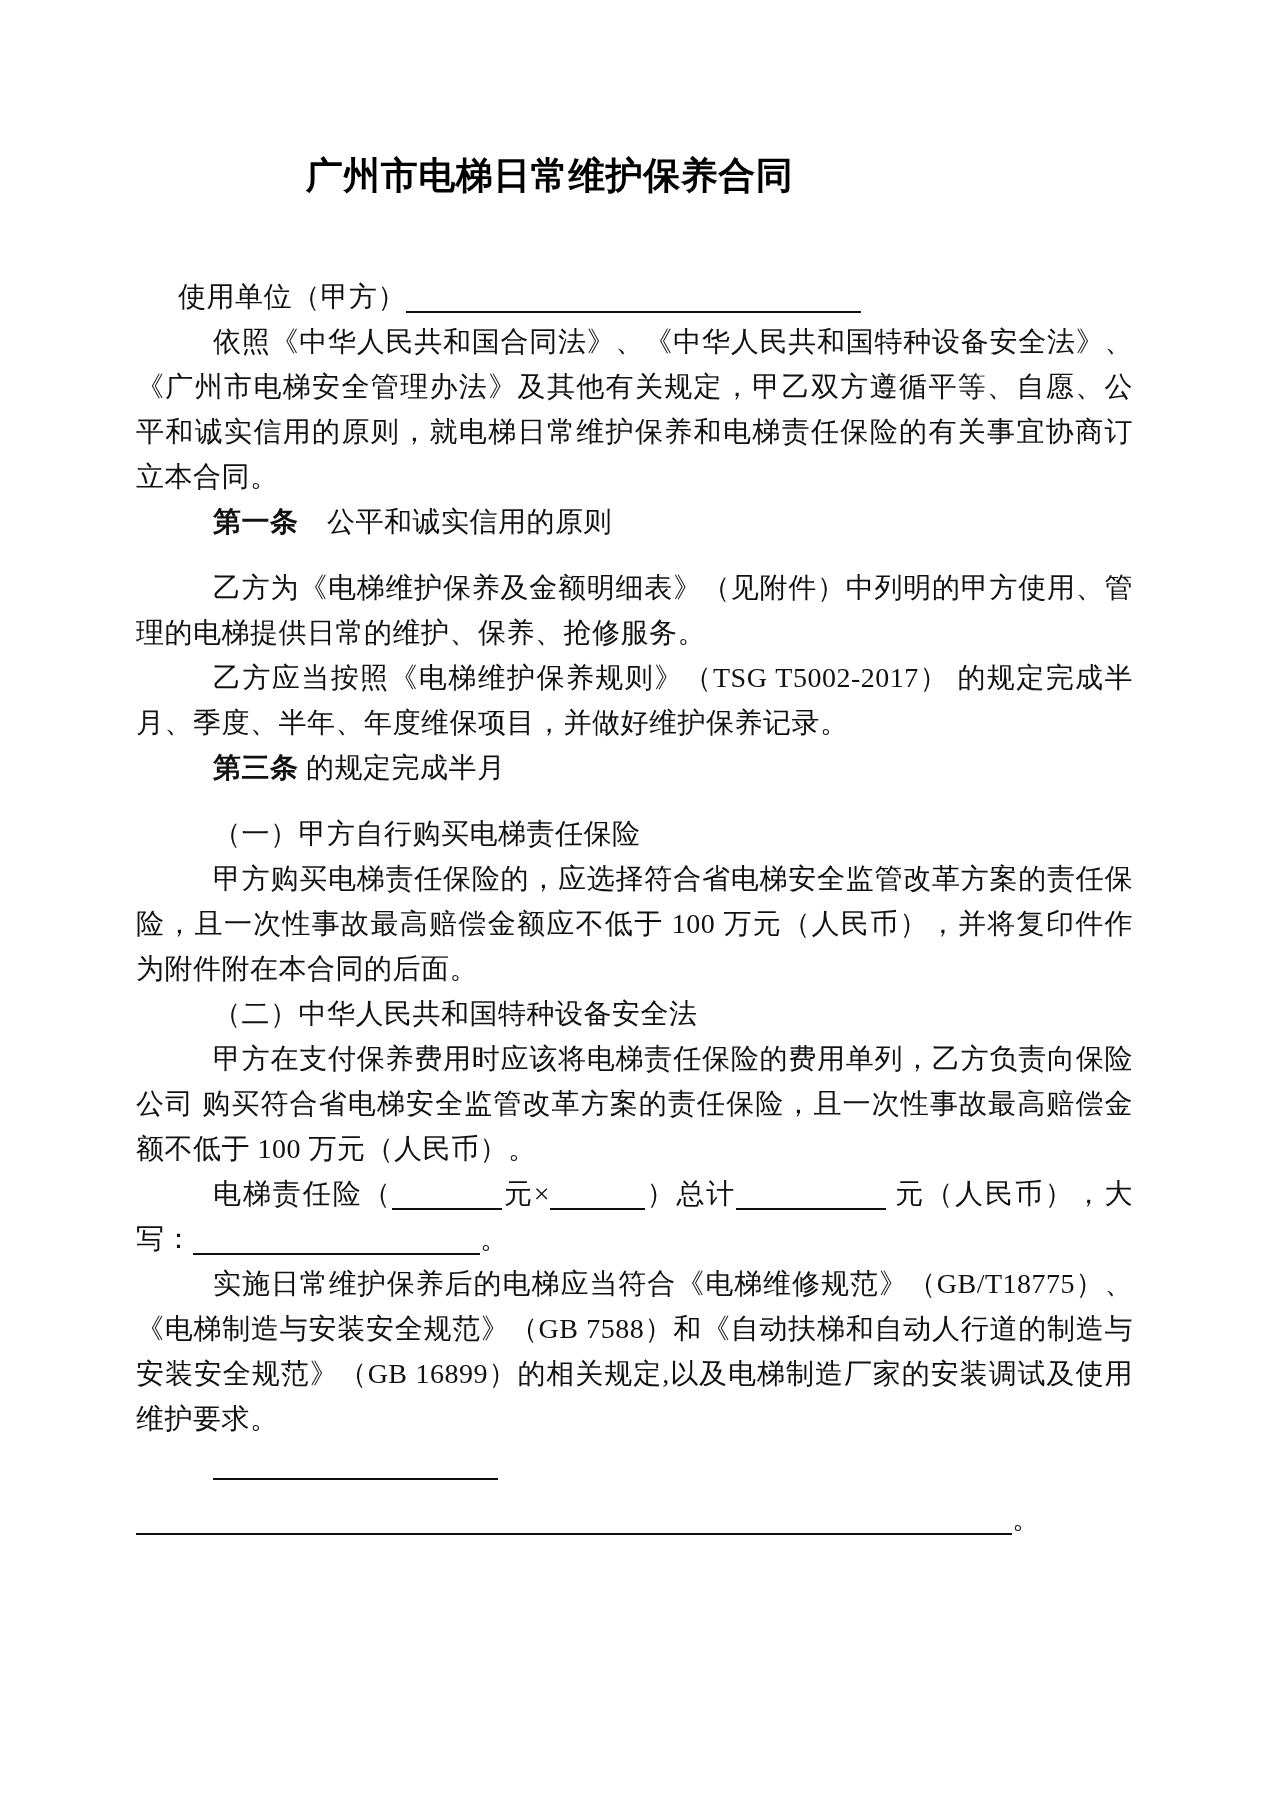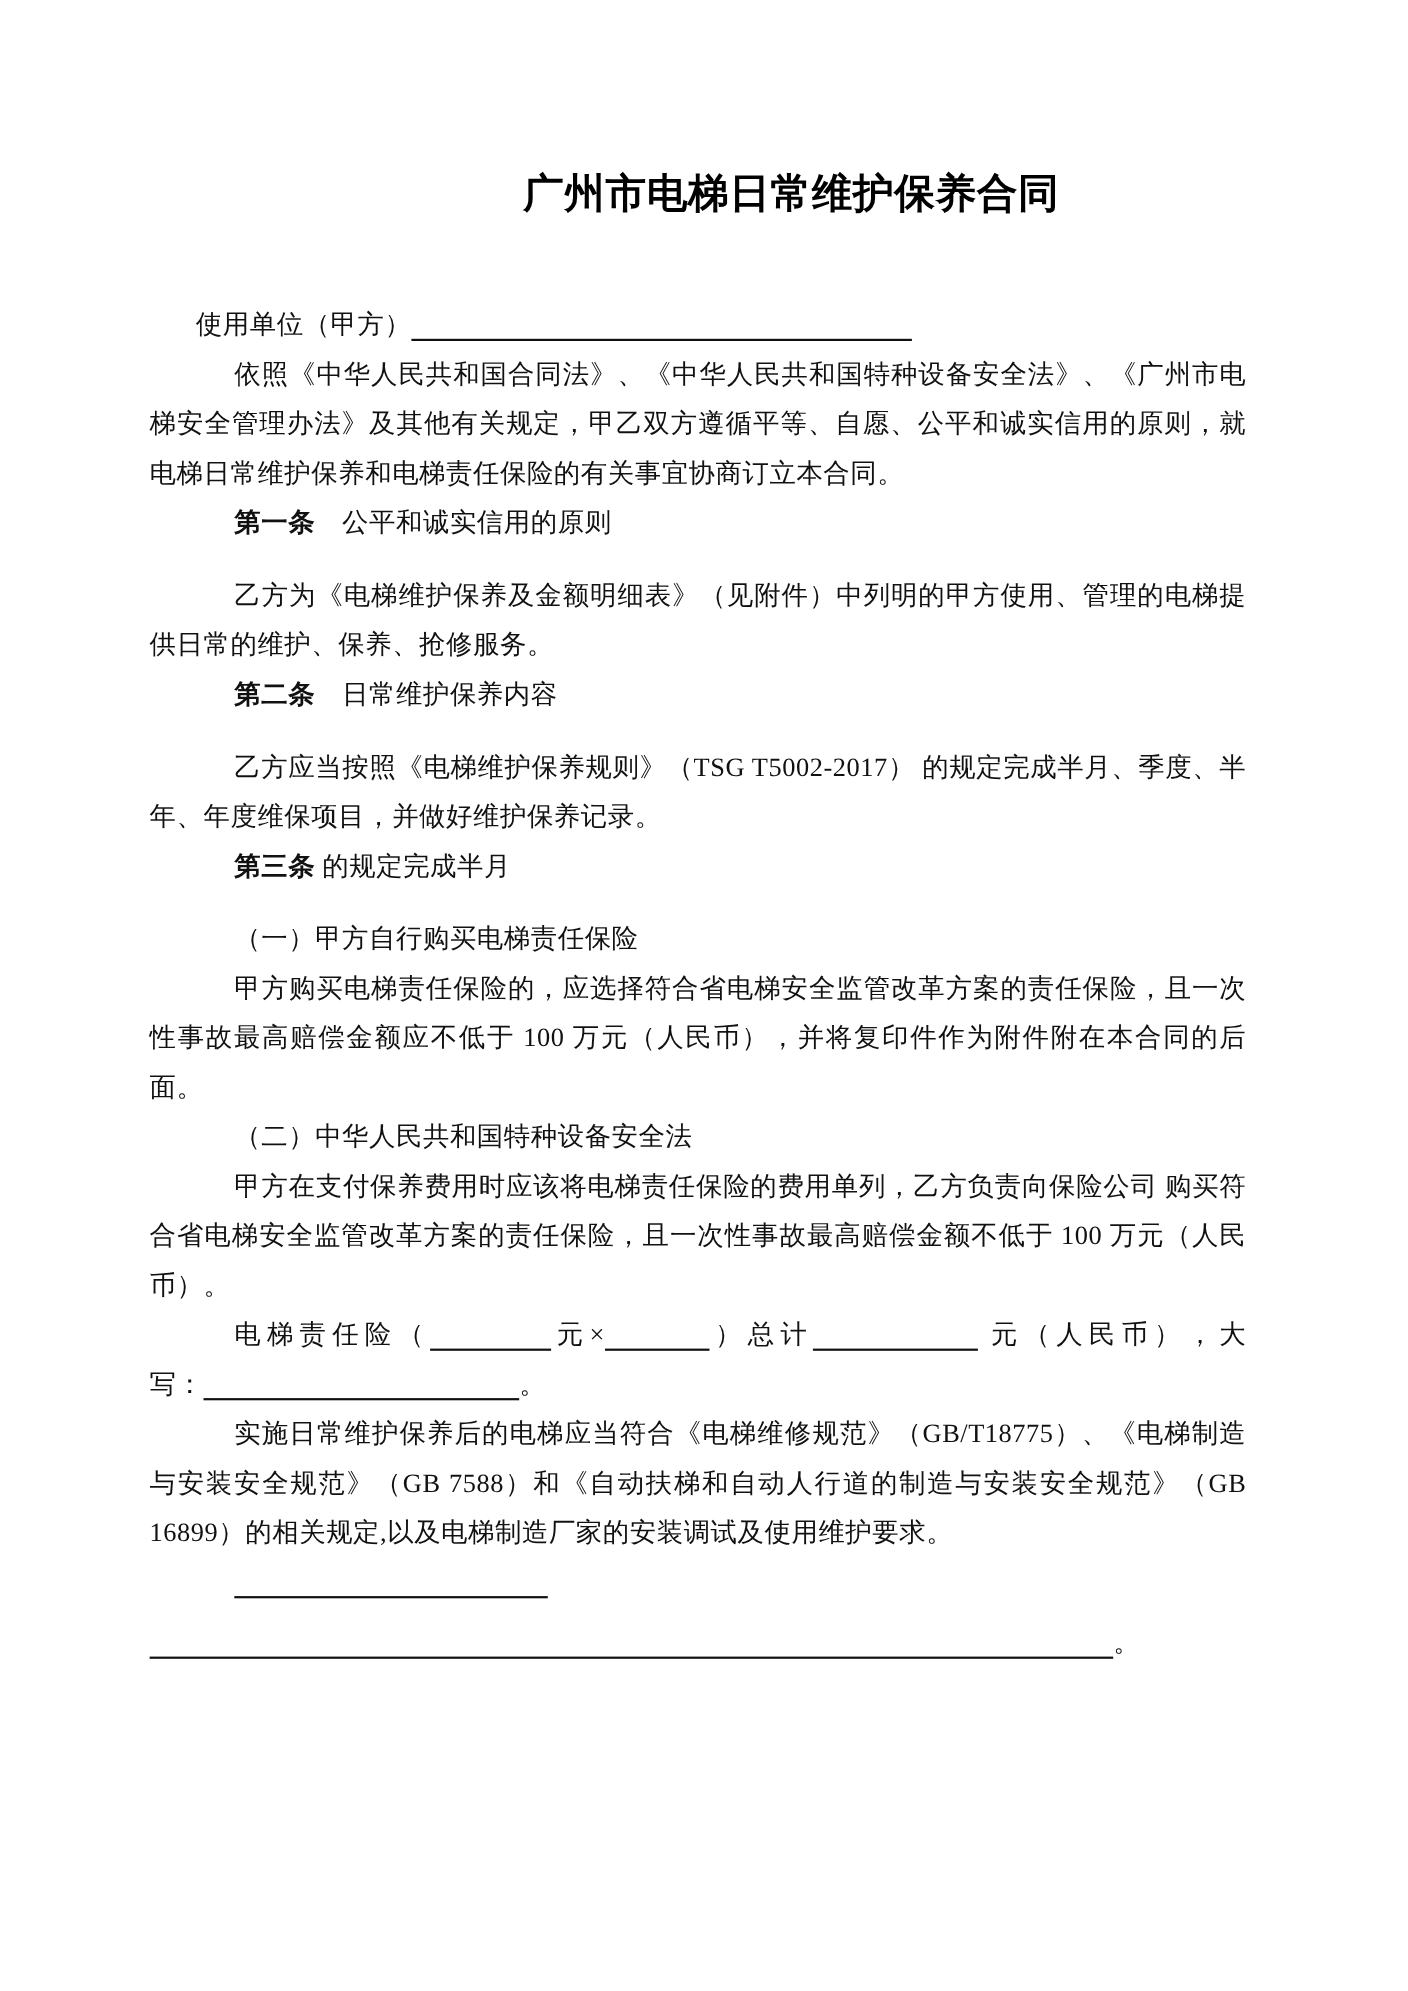--- a/index.html
+++ b/index.html
@@ -16,28 +16,28 @@
     box-sizing: border-box;
     padding: 146px 147px 0 136px;
     color: #111111;
     overflow: hidden;
   }
   .title {
     font-family: "Liberation Sans", "DejaVu Sans", sans-serif;
     font-weight: bold;
     font-size: 37px;
     line-height: 60px;
-    text-align: right;
+    text-align: center;
     padding-right: 170px;
     margin: 0 0 68px 0;
     color: #000000;
     letter-spacing: 0.5px;
   }
   .block {
-    font-size: 24px;
+    font-size: 28px;
     line-height: 45px;
     text-align: justify;
     letter-spacing: 0.5px;
     color: #111111;
   }
   .b-field { text-indent: 42px; }
   .b-para, .b-sub, .b-heading, .b-jl { text-indent: 77px; }
   .b-heading { margin-bottom: 21px; }
   .b-jl { text-align-last: justify; }
   .b-cont { text-indent: 0; }
@@ -53,21 +53,20 @@
 </head>
 <body>
 
 <div class="page">
   <h1 class="title">广州市电梯日常维护保养合同</h1>
   <div id="doc-body">
       <div class="block b-field"><span class="seg">使用单位（甲方）</span><span class="blank" style="width: 455px;"></span></div>
       <div class="block b-para"><span class="seg">依照《中华人民共和国合同法》、《中华人民共和国特种设备安全法》、《广州市电梯安全管理办法》及其他有关规定，甲乙双方遵循平等、自愿、公平和诚实信用的原则，就电梯日常维护保养和电梯责任保险的有关事宜协商订立本合同。</span></div>
       <div class="block b-heading"><span class="seg bold">第一条</span><span class="seg">　公平和诚实信用的原则</span></div>
       <div class="block b-para"><span class="seg">乙方为《电梯维护保养及金额明细表》（见附件）中列明的甲方使用、管理的电梯提供日常的维护、保养、抢修服务。</span></div>
-      <div class="block b-heading"><span class="seg bold">第二条</span><span class="seg">　日常维护保养内容</span></div>
       <div class="block b-para"><span class="seg">乙方应当按照《电梯维护保养规则》（TSG T5002-2017） 的规定完成半月、季度、半年、年度维保项目，并做好维护保养记录。</span></div>
       <div class="block b-heading"><span class="seg bold">第三条</span><span class="seg"> 的规定完成半月</span></div>
       <div class="block b-sub"><span class="seg">（一）甲方自行购买电梯责任保险</span></div>
       <div class="block b-para"><span class="seg">甲方购买电梯责任保险的，应选择符合省电梯安全监管改革方案的责任保险，且一次性事故最高赔偿金额应不低于 100 万元（人民币），并将复印件作为附件附在本合同的后面。</span></div>
       <div class="block b-sub"><span class="seg">（二）中华人民共和国特种设备安全法</span></div>
       <div class="block b-para"><span class="seg">甲方在支付保养费用时应该将电梯责任保险的费用单列，乙方负责向保险公司 购买符合省电梯安全监管改革方案的责任保险，且一次性事故最高赔偿金额不低于 100 万元（人民币）。</span></div>
       <div class="block b-jl"><span class="seg">电梯责任险（</span><span class="blank" style="width: 110px;"></span><span class="seg">元×</span><span class="blank" style="width: 95px;"></span><span class="seg">）总计</span><span class="blank" style="width: 150px;"></span><span class="seg"> 元（人民币），大</span></div>
       <div class="block b-cont"><span class="seg">写：</span><span class="blank" style="width: 287px;"></span><span class="seg">。</span></div>
       <div class="block b-para"><span class="seg">实施日常维护保养后的电梯应当符合《电梯维修规范》（GB/T18775）、《电梯制造与安装安全规范》（GB 7588）和《自动扶梯和自动人行道的制造与安装安全规范》（GB 16899）的相关规定,以及电梯制造厂家的安装调试及使用维护要求。</span></div>
       <div class="block b-para"><span class="blank" style="width: 285px;"></span></div>

